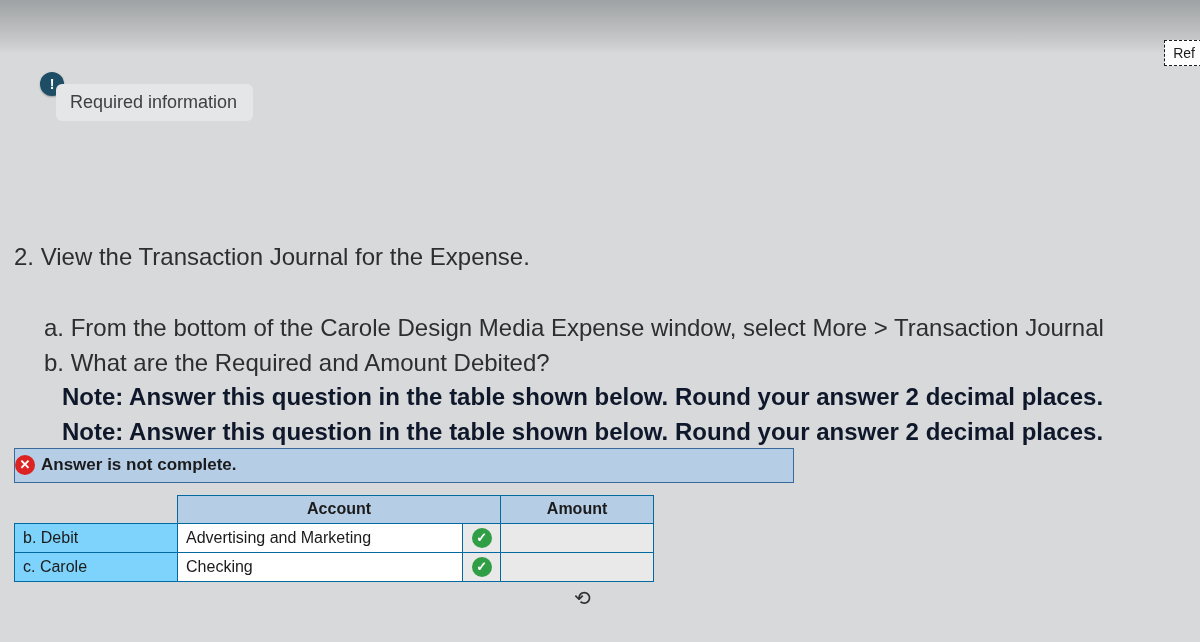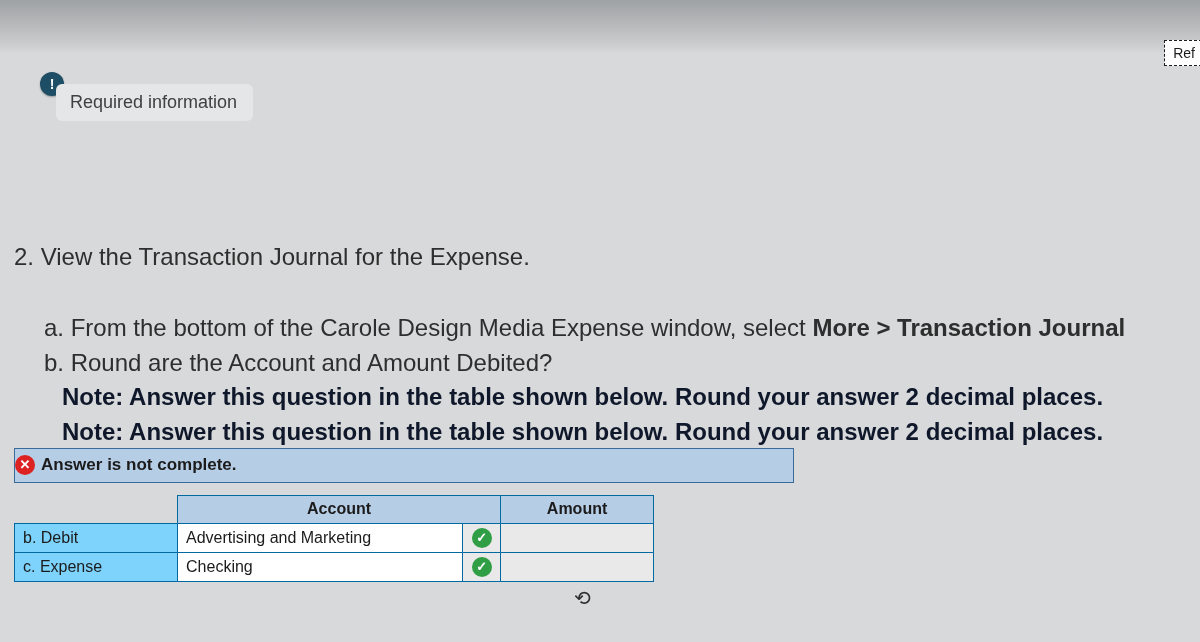--- a/index.html
+++ b/index.html
@@ -53,21 +53,21 @@
   }
   .q-line { margin-bottom: 36px; }
   .sub {
     padding-left: 30px;
   }
   .note {
     color: #0f172a;
     font-weight: bold;
     padding-left: 48px;
   }
-  .bold { font-weight: bold; margin-top: 16px; }
+  .bold { font-weight: normal; margin-top: 16px; }
 
   .answer-block {
     position: absolute; left: 14px; top: 448px; width: 780px;
   }
   .status-bar {
     background: #b6cde6;
     border: 1px solid #3a6a9a;
     padding: 6px 0;
     font-weight: bold;
     font-size: 17px;
@@ -141,21 +141,21 @@
   <div class="req-pill">
     <span>Required information</span>
   </div>
 
   <div class="body">
     <div class="q-line">2. View the Transaction Journal for the Expense.</div>
 
     <div class="sub">
       <span>a. From the bottom of the Carole Design Media Expense window, select </span><span class="bold">More &gt; Transaction Journal</span>
     </div>
-    <div class="sub">b. Round are the Account and Amount Debited?</div>
+    <div class="sub">b. What are the Required and Amount Debited?</div>
     <div class="note">Note: Answer this question in the table shown below. Round your answer 2 decimal places.</div>
     <div class="note">Note: Answer this question in the table shown below. Round your answer 2 decimal places.</div>
   </div>
 
   <div class="answer-block">
     <div class="status-bar">
       <span class="xicon">✕</span><span>Answer is not complete.</span>
     </div>
 
     <table class="ans">
@@ -165,21 +165,21 @@
         <th colspan="2">Account</th>
         <th>Amount</th>
       </tr>
       <tr>
         <td class="row-label">b. Debit</td>
         <td class="account-cell"><span>Advertising and Marketing</span></td>
         <td class="check-cell"><span class="check-badge">✓</span></td>
         <td class="amount-cell"></td>
       </tr>
       <tr>
-        <td class="row-label">c. Expense</td>
+        <td class="row-label">c. Carole</td>
         <td class="account-cell"><span>Checking</span></td>
         <td class="check-cell"><span class="check-badge">✓</span></td>
         <td class="amount-cell"></td>
       </tr>
     </tbody>
       </table>
 
     <div class="link-icon">⟲</div>
   </div>
 </div>

